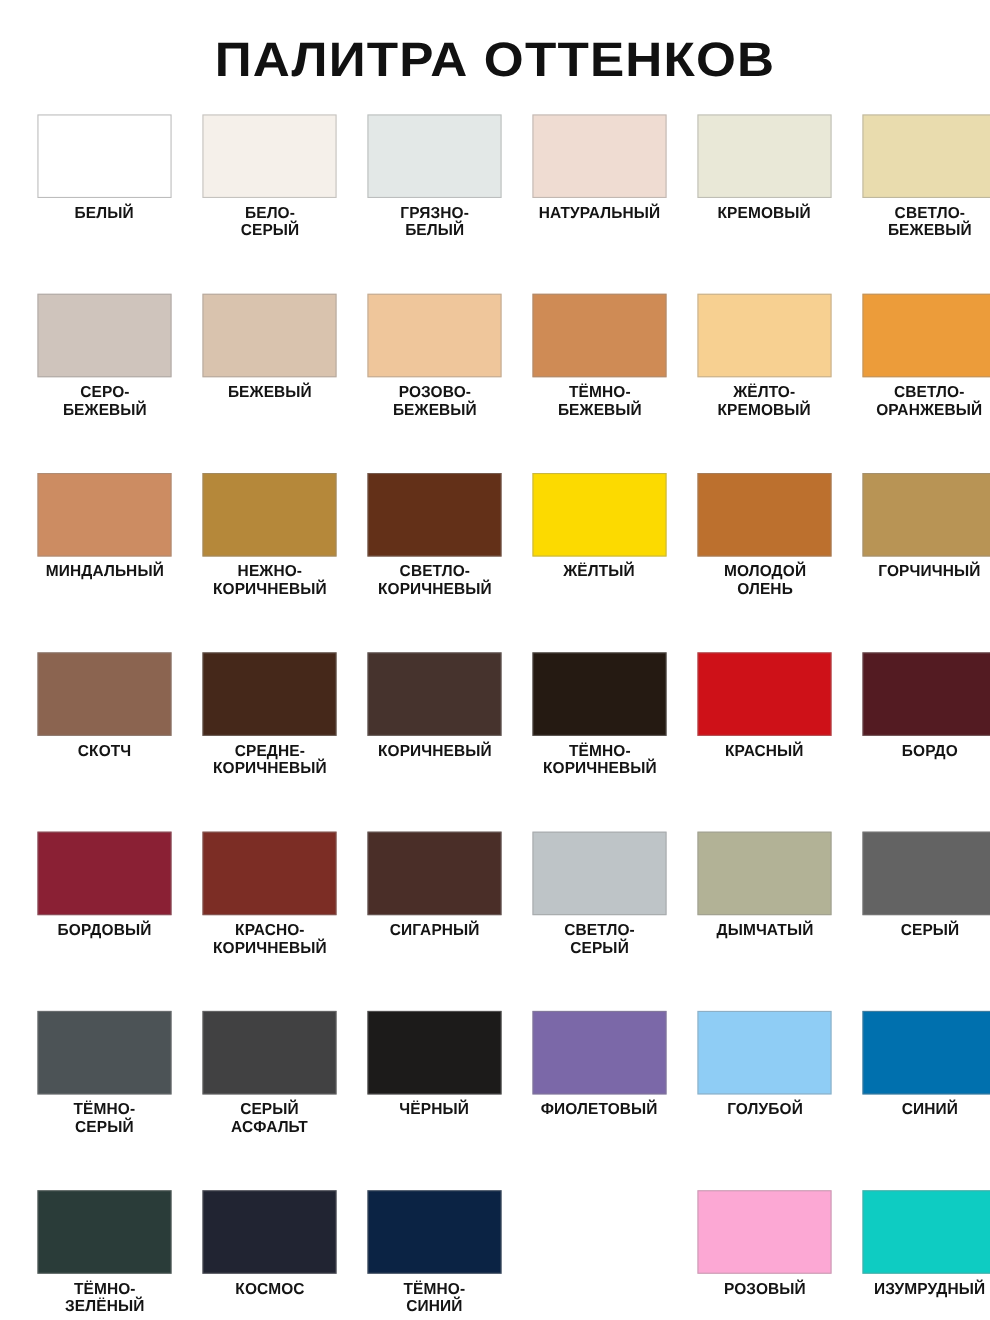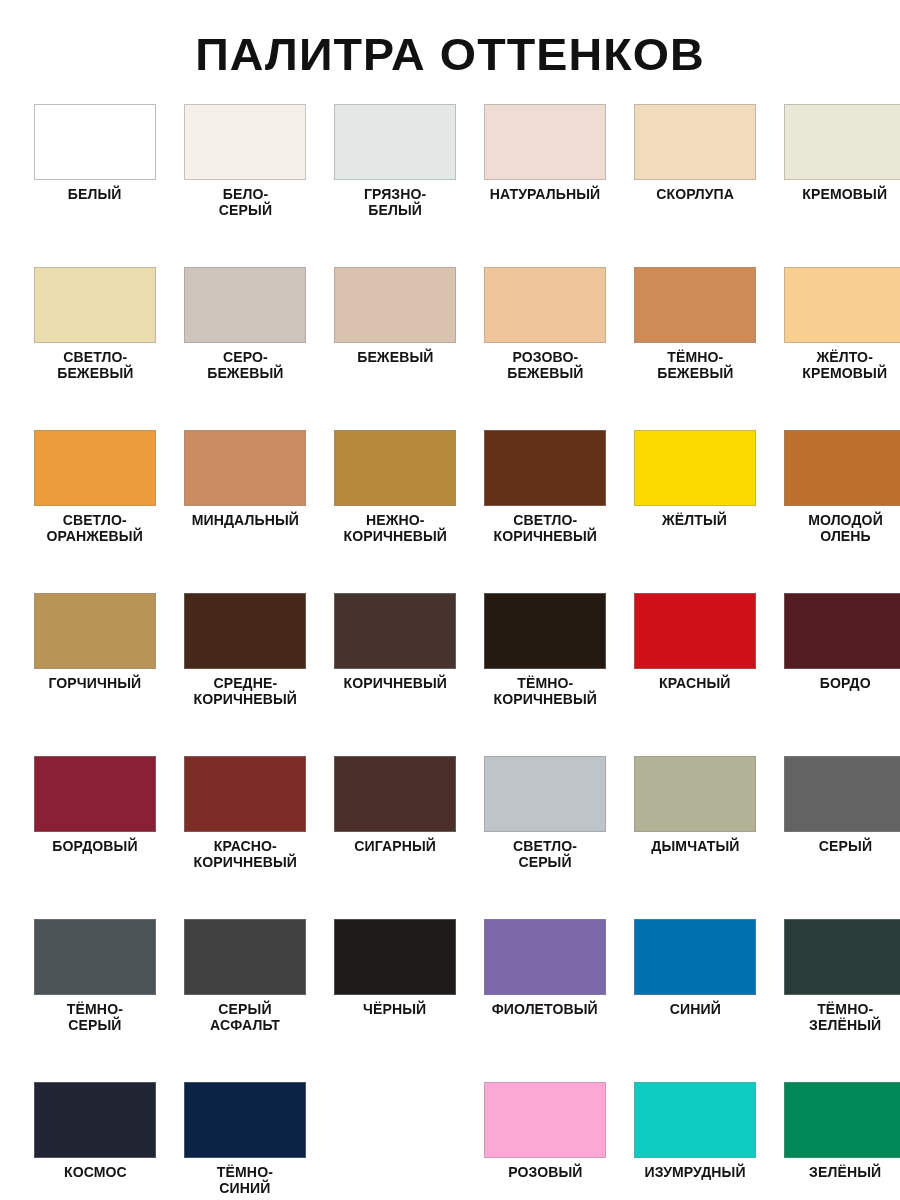--- a/index.html
+++ b/index.html
@@ -107,24 +107,20 @@
       <div class="cell">
         <div class="swatch" style="background-color: rgb(227, 232, 231);"></div>
         <div class="label">ГРЯЗНО-
 БЕЛЫЙ</div>
       </div>
       <div class="cell">
         <div class="swatch" style="background-color: rgb(239, 220, 210);"></div>
         <div class="label">НАТУРАЛЬНЫЙ</div>
       </div>
       <div class="cell">
-        <div class="swatch" style="background-color: rgb(240, 219, 188);"></div>
-        <div class="label">СКОРЛУПА</div>
-      </div>
-      <div class="cell">
         <div class="swatch" style="background-color: rgb(233, 232, 215);"></div>
         <div class="label">КРЕМОВЫЙ</div>
       </div>
       <div class="cell">
         <div class="swatch" style="background-color: rgb(233, 220, 174);"></div>
         <div class="label">СВЕТЛО-
 БЕЖЕВЫЙ</div>
       </div>
       <div class="cell">
         <div class="swatch" style="background-color: rgb(207, 196, 188);"></div>
@@ -176,20 +172,24 @@
       <div class="cell">
         <div class="swatch" style="background-color: rgb(188, 112, 46);"></div>
         <div class="label">МОЛОДОЙ
 ОЛЕНЬ</div>
       </div>
       <div class="cell">
         <div class="swatch" style="background-color: rgb(184, 148, 85);"></div>
         <div class="label">ГОРЧИЧНЫЙ</div>
       </div>
       <div class="cell">
+        <div class="swatch" style="background-color: rgb(139, 100, 80);"></div>
+        <div class="label">СКОТЧ</div>
+      </div>
+      <div class="cell">
         <div class="swatch" style="background-color: rgb(69, 40, 26);"></div>
         <div class="label">СРЕДНЕ-
 КОРИЧНЕВЫЙ</div>
       </div>
       <div class="cell">
         <div class="swatch" style="background-color: rgb(70, 51, 45);"></div>
         <div class="label">КОРИЧНЕВЫЙ</div>
       </div>
       <div class="cell">
         <div class="swatch" style="background-color: rgb(37, 26, 18);"></div>
@@ -242,20 +242,24 @@
       </div>
       <div class="cell">
         <div class="swatch" style="background-color: rgb(28, 27, 26);"></div>
         <div class="label">ЧЁРНЫЙ</div>
       </div>
       <div class="cell">
         <div class="swatch" style="background-color: rgb(123, 104, 168);"></div>
         <div class="label">ФИОЛЕТОВЫЙ</div>
       </div>
       <div class="cell">
+        <div class="swatch" style="background-color: rgb(143, 205, 245);"></div>
+        <div class="label">ГОЛУБОЙ</div>
+      </div>
+      <div class="cell">
         <div class="swatch" style="background-color: rgb(0, 112, 174);"></div>
         <div class="label">СИНИЙ</div>
       </div>
       <div class="cell">
         <div class="swatch" style="background-color: rgb(42, 60, 57);"></div>
         <div class="label">ТЁМНО-
 ЗЕЛЁНЫЙ</div>
       </div>
       <div class="cell">
         <div class="swatch" style="background-color: rgb(33, 36, 50);"></div>

